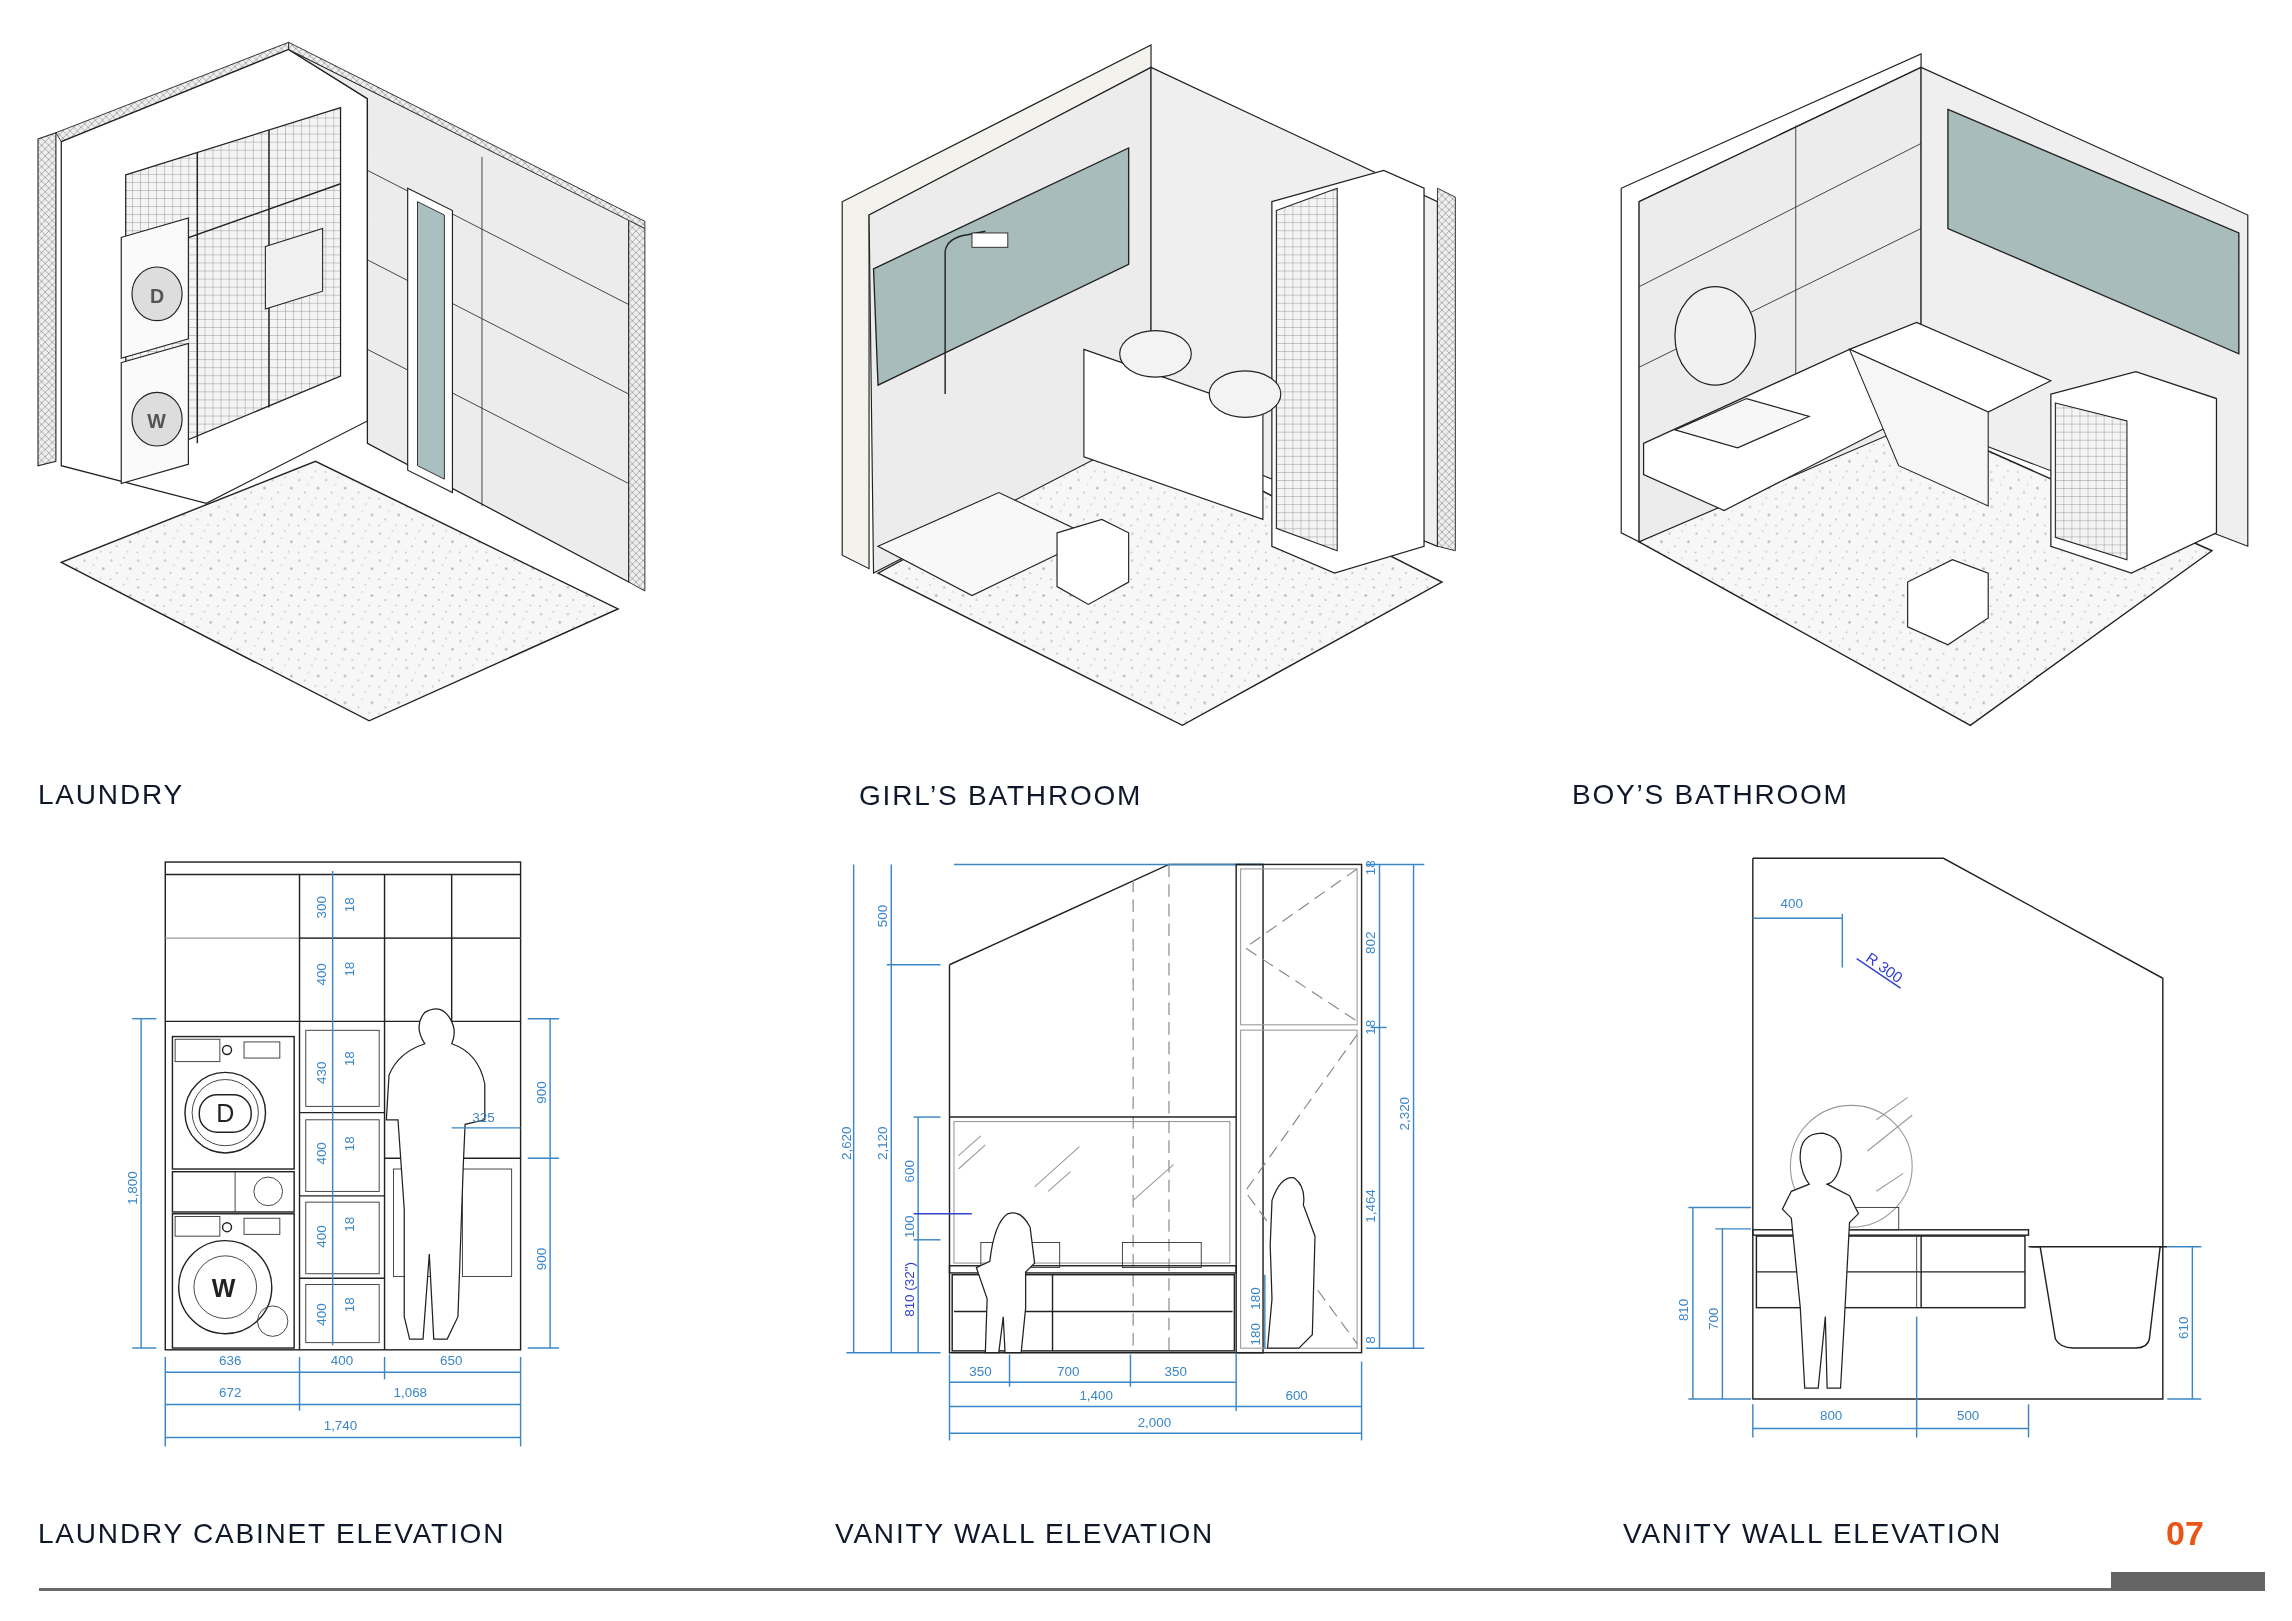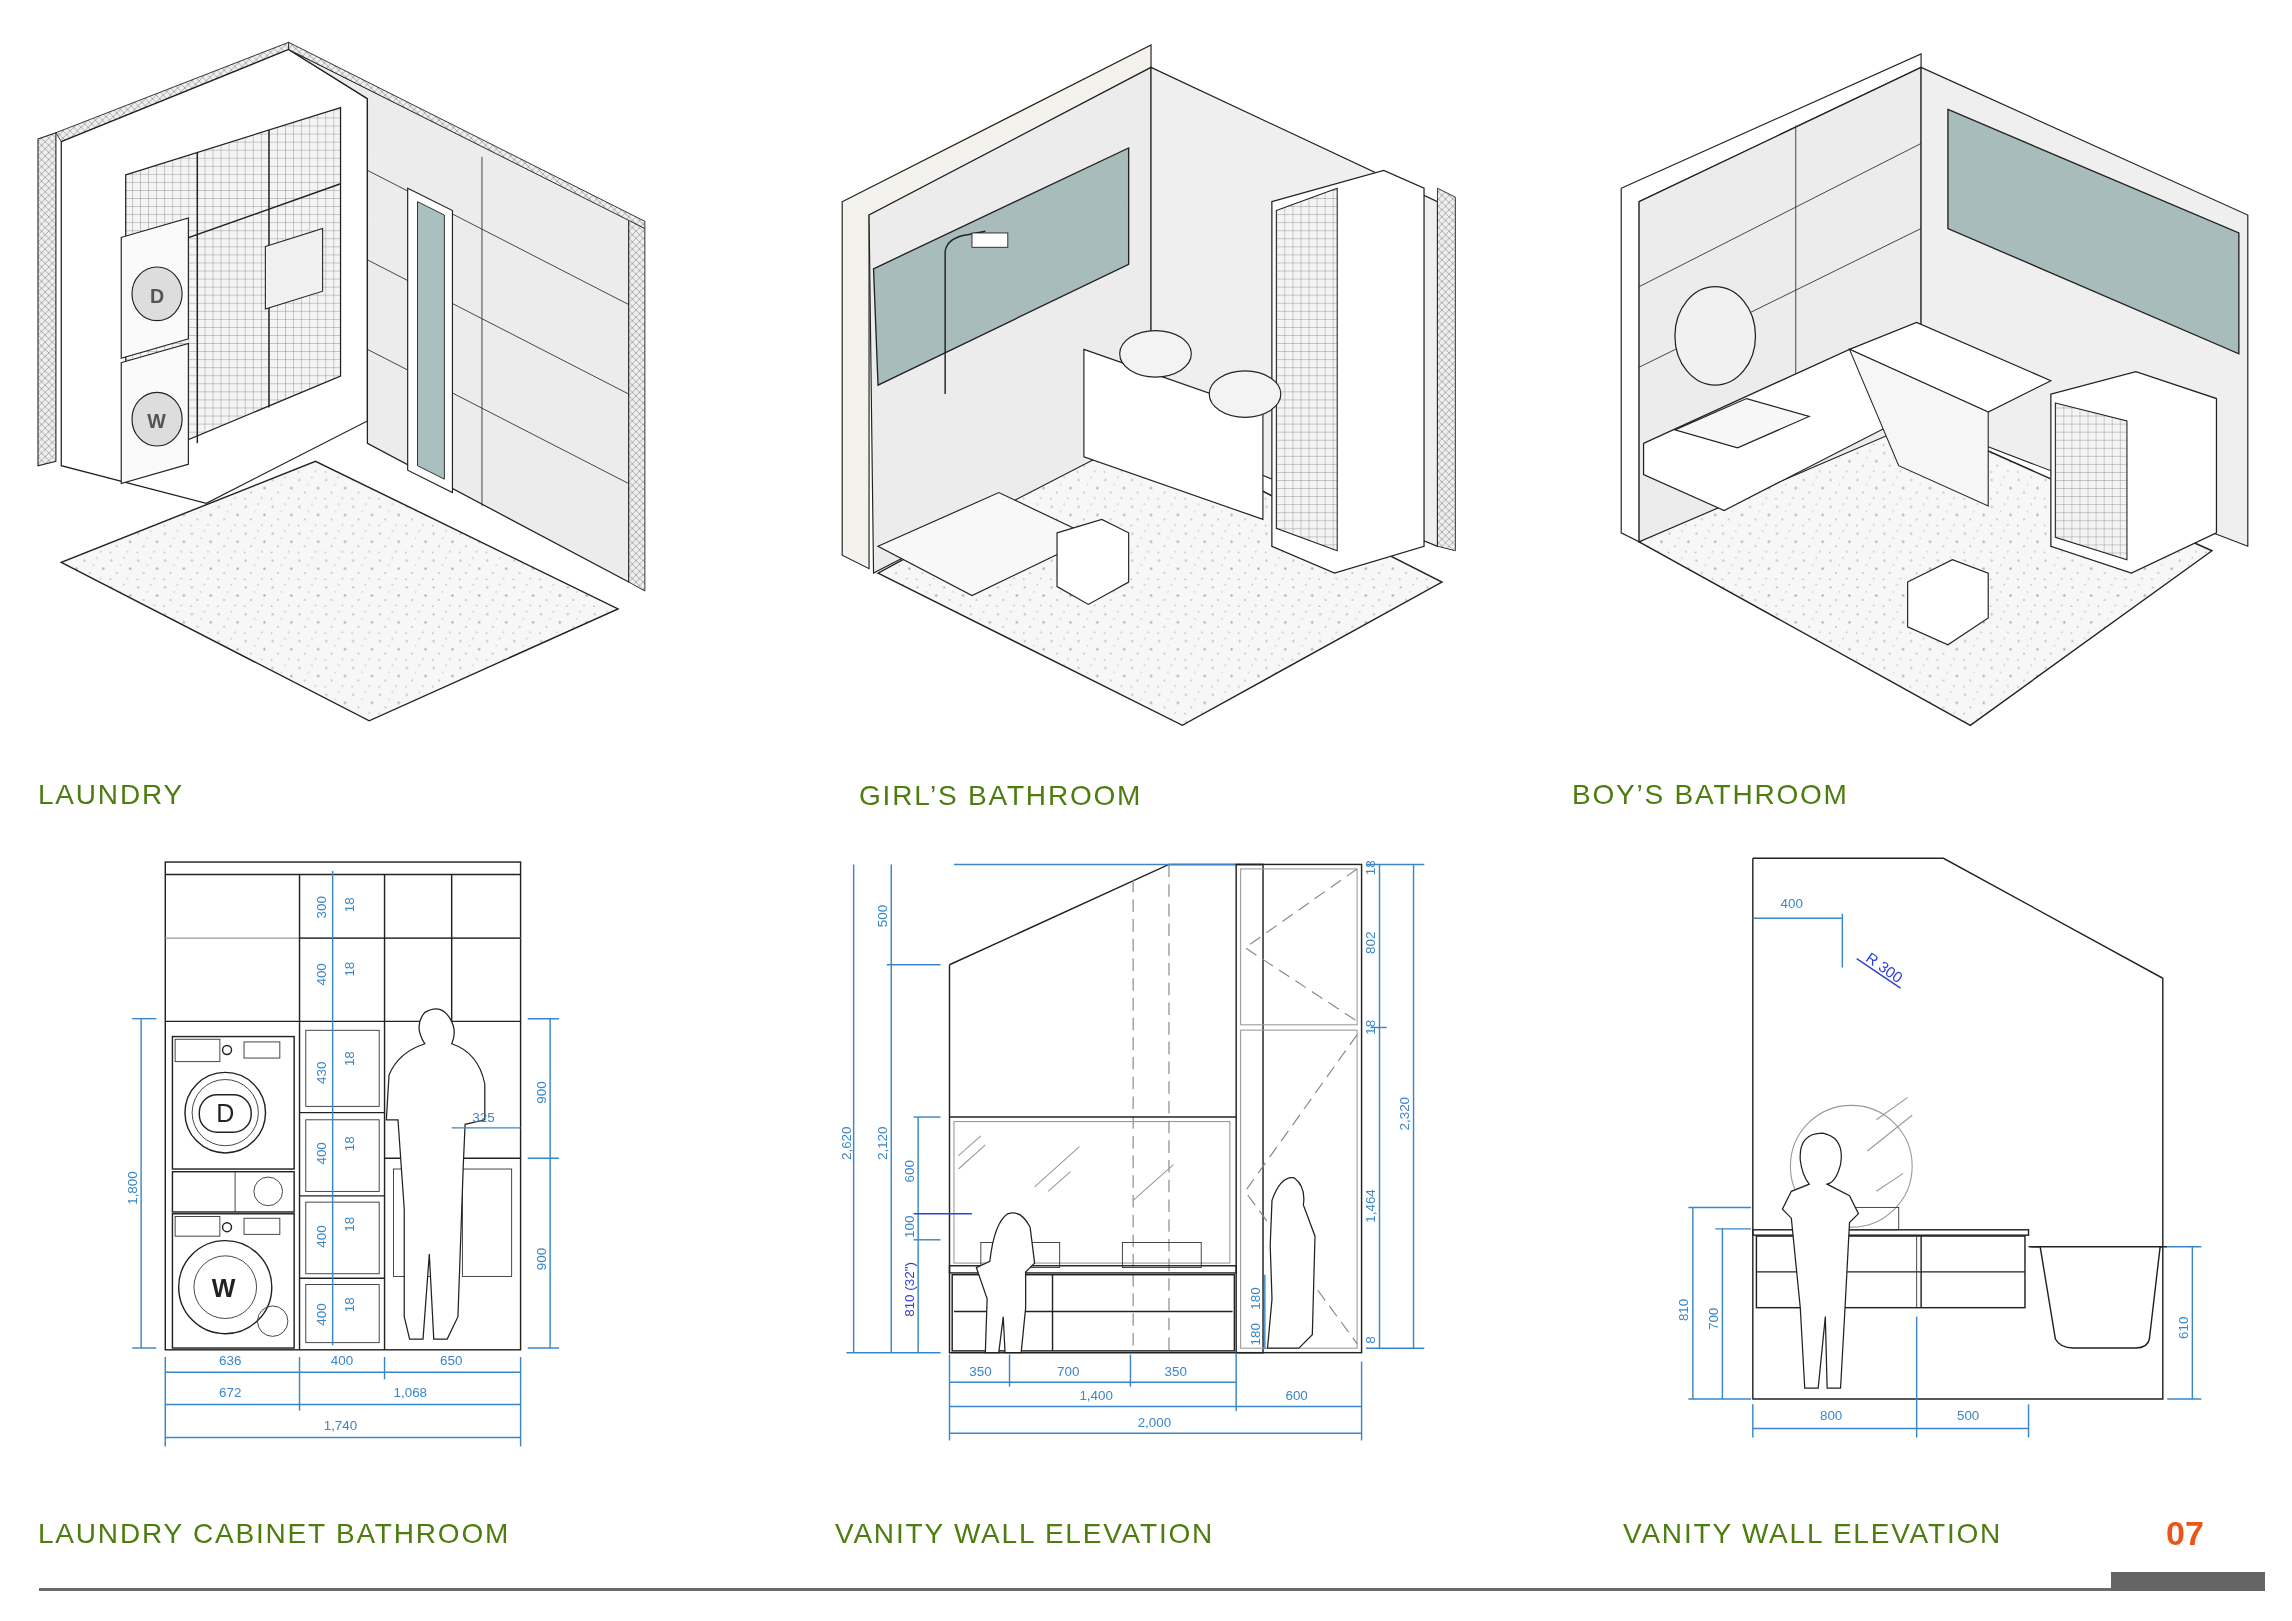--- a/index.html
+++ b/index.html
@@ -1,18 +1,18 @@
 <!DOCTYPE html>
 <html style="font-size:14.3px"><head>
 <meta charset="utf-8">
 <style>
   html,body{margin:0;padding:0;background:#ffffff;}
   body{width:2293px;height:1621px;position:relative;overflow:hidden;font-family:"Liberation Sans","DejaVu Sans",sans-serif;}
   .abs{position:absolute;}
-  .label{position:absolute;color:#4d7c0f;font-size:28px;letter-spacing:1.8px;font-weight:400;white-space:nowrap;}
+  .label{position:absolute;color:#0f172a;font-size:28px;letter-spacing:1.8px;font-weight:400;white-space:nowrap;}
   .pagenum{position:absolute;color:#e8561a;font-size:34px;font-weight:700;}
   svg{position:absolute;overflow:visible;}
   .dim{font-family:"Liberation Sans",sans-serif;fill:#3a86c8;font-size:15px;}
   .dimv{font-family:"Liberation Sans",sans-serif;fill:#3a86c8;font-size:15px;}
   .dl{stroke:#3a86c8;stroke-width:1.6;fill:none;}
   .ln{stroke:#222;stroke-width:1.6;fill:none;}
   .lnt{stroke:#333;stroke-width:1;fill:none;}
   .lg{stroke:#999;stroke-width:1.2;fill:none;}
   .dash{stroke:#888;stroke-width:1.3;fill:none;stroke-dasharray:14 8;}
 </style>
@@ -329,20 +329,20 @@
   <text class="dim" transform="translate(583,555) rotate(-90)">610</text>
 
   <line x1="97" y1="655" x2="405" y2="655" class="dl"></line>
   <line x1="97" y1="628" x2="97" y2="665" class="dl"></line>
   <line x1="280" y1="530" x2="280" y2="665" class="dl"></line>
   <line x1="405" y1="628" x2="405" y2="665" class="dl"></line>
   <text class="dim" x="172" y="645">800</text>
   <text class="dim" x="325" y="645">500</text>
 </svg>
 
-<div class="label" style="left:38px;top:1518px;">LAUNDRY CABINET BATHROOM</div>
+<div class="label" style="left:38px;top:1518px;">LAUNDRY CABINET ELEVATION</div>
 <div class="label" style="left:835px;top:1518px;">VANITY WALL ELEVATION</div>
 <div class="label" style="left:1623px;top:1518px;">VANITY WALL ELEVATION</div>
 <div class="pagenum" style="left:2166px;top:1514px;">07</div>
 
 <div class="abs" style="left:39px;top:1588px;width:2073px;height:2.7px;background:#6a6a6a;"></div>
 <div class="abs" style="left:2111px;top:1572px;width:154px;height:19px;background:#656565;"></div>
 
 
 </body></html>

